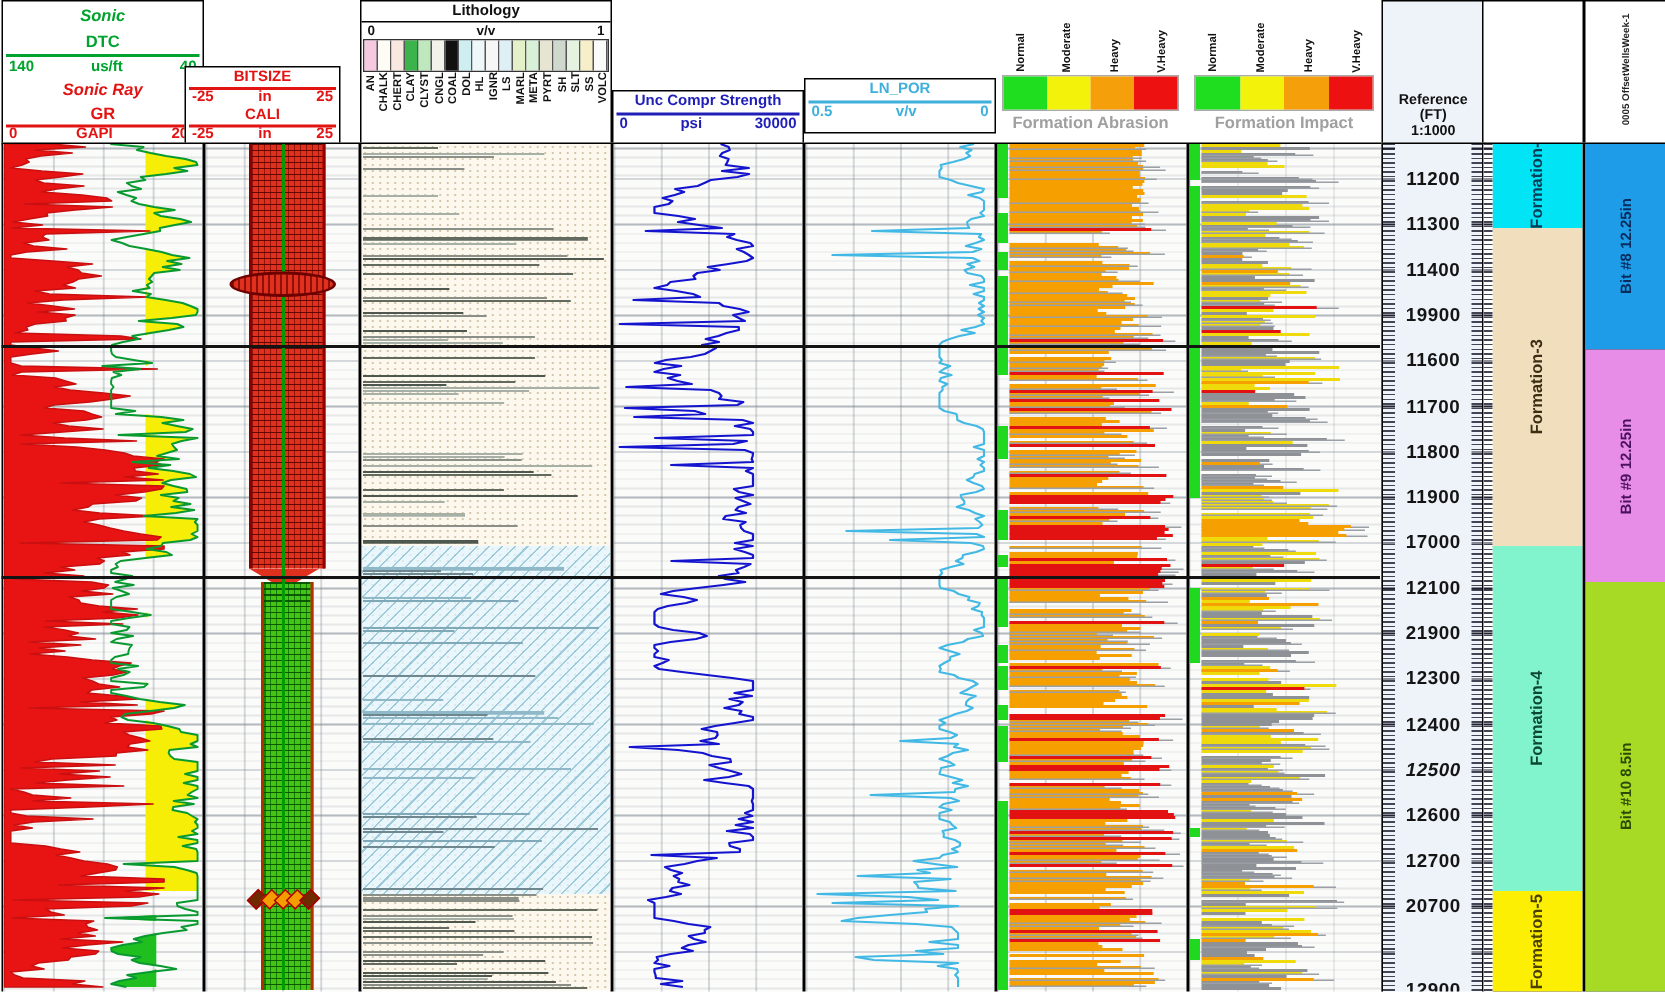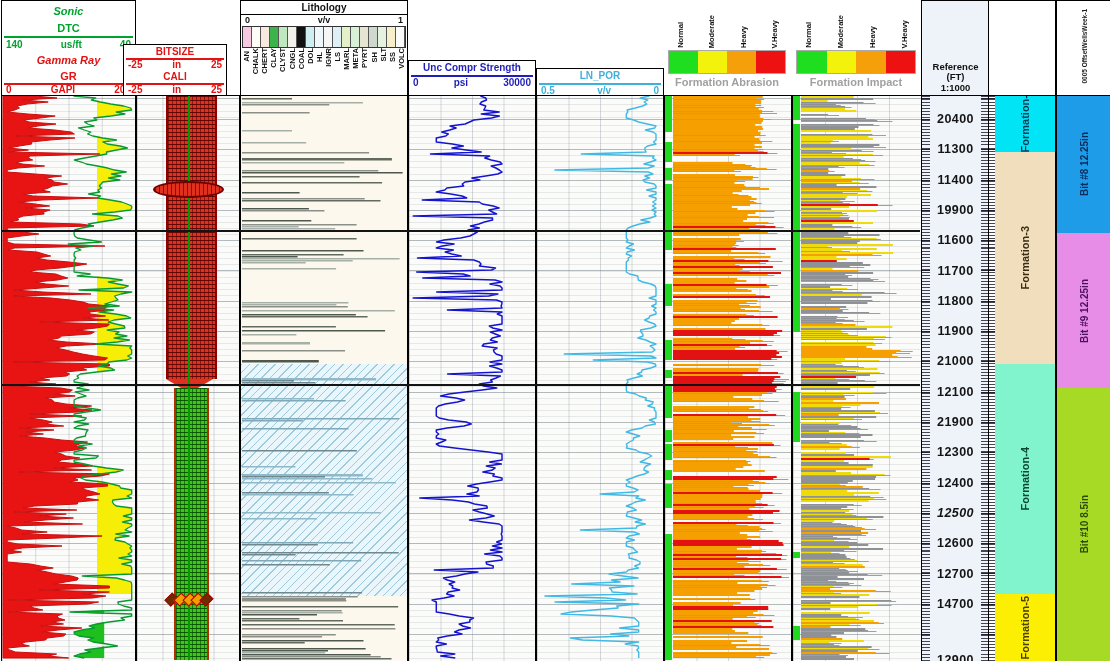--- a/index.html
+++ b/index.html
@@ -87,21 +87,21 @@
 
 <div class="box" id="h1" style="left:1px;top:0;width:133px;height:95px">
   <div class="hc it green f11" style="top:4px">Sonic</div>
   <div class="hc green f11" style="top:21px">DTC</div>
   <div class="hline" style="top:35px;background:var(--green)"></div>
   <div class="scale green" style="top:38px">
     <span>140</span>
     <span>us/ft</span>
     <span>40</span>
   </div>
-  <div class="hc it red f11" style="top:53px">Gamma Ray</div>
+  <div class="hc it red f11" style="top:53px">Sonic Ray</div>
   <div class="hc red f11" style="top:69px">GR</div>
   <div class="hline" style="top:82px;background:var(--red)"></div>
   <div class="scale red" style="top:83px">
     <span>0</span>
     <span>GAPI</span>
     <span>200</span>
   </div>
 </div>
 
 <div class="box" id="h2" style="left:123px;top:44px;width:102px;height:51px">
@@ -174,21 +174,21 @@
 <div class="box" id="h4" style="left:408px;top:60px;width:126px;height:35px">
   <div class="hc navy f10" style="top:1px">Unc Compr Strength</div>
   <div class="hline" style="top:14px;background:var(--navy)"></div>
   <div class="scale navy" style="top:16px">
     <span>0</span>
     <span>psi</span>
     <span>30000</span>
   </div>
 </div>
 
-<div class="box" id="h5" style="left:536px;top:68px;width:126px;height:35px">
+<div class="box" id="h5" style="left:536px;top:52px;width:126px;height:35px">
   <div class="hc cyan f10" style="top:1px">LN_POR</div>
   <div class="hline" style="top:14px;background:var(--cyan)"></div>
   <div class="scale cyan" style="top:16px">
     <span>0.5</span>
     <span>v/v</span>
     <span>0</span>
   </div>
 </div>
 
 <div class="abs" id="h6" style="left:664px;top:0;width:126px;height:86px">
@@ -311,37 +311,37 @@
       <path d="M8,7h74.6v1H8ZM8,9h39.8v1H8ZM8,11h50.6v1H8ZM8,19h38.1v1H8ZM8,23h74.0v1H8ZM8,25h91.4v1H8ZM8,29h78.4v1H8ZM8,39h85.0v1H8ZM8,45h37.8v1H8ZM8,51h85.0v1H8ZM8,55h72.6v1H8ZM8,57h45.0v1H8ZM8,59h82.1v1H8ZM8,63h60.1v1H8ZM8,65h74.3v1H8ZM8,69h73.5v1H8ZM8,71h43.5v1H8ZM8,75h33.6v1H8ZM8,83h73.4v1H8ZM8,87h67.7v1H8ZM8,95h71.4v1H8ZM8,97h56.5v1H8ZM8,105h53.7v1H8ZM8,107h48.9v1H8ZM8,109h91.5v1H8ZM8,117h46.1v1H8ZM8,119h47.5v1H8ZM8,121h48.8v1H8ZM8,131h60.2v1H8ZM8,141h50.3v1H8ZM8,143h79.8v1H8ZM8,151h31.0v1H8ZM8,155h49.0v1H8ZM8,159h80.6v1H8ZM8,171h63.2v1H8ZM8,179h51.1v1H8ZM8,183h77.4v1H8ZM8,185h84.1v1H8ZM8,189h51.3v1H8ZM8,193h56.8v1H8ZM8,195h41.6v1H8ZM8,197h95.5v1H8ZM8,205h79.0v1H8ZM8,213h47.4v1H8ZM8,217h79.3v1H8ZM8,221h47.0v1H8ZM8,223h43.7v1H8ZM8,225h63.5v1H8ZM8,227h41.6v1H8ZM8,235h45.1v1H8ZM8,237h46.9v1H8ZM8,239h57.0v1H8ZM8,241h90.4v1H8ZM8,243h83.9v1H8ZM8,247h81.1v1H8ZM8,255h111.7v1H8ZM8,257h109.0v1H8ZM8,261h110.7v1H8ZM8,265h89.5v1H8ZM8,269h41.9v1H8ZM8,271h62.9v1H8ZM8,275h54.7v1H8ZM8,277h83.5v1H8ZM8,283h48.2v1H8ZM8,285h75.3v1H8ZM8,297h85.4v1H8ZM8,299h53.5v1H8ZM8,311h49.5v1H8ZM8,317h87.0v1H8ZM8,323h61.0v1H8ZM8,329h50.2v1H8ZM8,333h66.9v1H8ZM8,337h58.4v1H8ZM8,345h75.7v1H8ZM8,347h40.7v1H8ZM8,351h58.9v1H8ZM8,363h72.6v1H8ZM8,379h89.5v1H8ZM8,389h44.8v1H8ZM8,393h79.6v1H8ZM8,401h82.7v1H8ZM8,403h85.3v1H8ZM8,409h60.7v1H8ZM8,413h52.5v1H8ZM8,417h54.2v1H8ZM8,419h55.3v1H8ZM8,423h71.8v1H8ZM8,427h40.1v1H8ZM8,429h52.0v1H8ZM8,431h60.8v1H8ZM8,433h75.1v1H8ZM8,439h65.1v1H8ZM8,441h36.0v1H8ZM8,443h56.2v1H8ZM8,445h47.5v1H8ZM8,455h55.5v1H8ZM8,457h38.5v1H8ZM8,463h53.8v1H8ZM8,465h67.8v1H8ZM8,467h43.5v1H8ZM8,473h44.8v1H8ZM8,475h57.0v1H8ZM8,479h81.2v1H8ZM8,485h35.2v1H8ZM8,487h52.9v1H8ZM8,489h60.4v1H8ZM8,491h41.3v1H8ZM8,495h89.7v1H8ZM8,497h40.1v1H8ZM8,505h95.1v1H8ZM8,509h90.5v1H8ZM8,521h61.7v1H8ZM8,523h58.3v1H8ZM8,527h82.9v1H8ZM8,529h59.6v1H8ZM8,535h75.4v1H8ZM8,547h40.3v1H8ZM8,549h38.4v1H8ZM8,553h78.4v1H8ZM8,557h88.4v1H8ZM8,559h47.0v1H8Z" fill="#9aa0a6" stroke="none" stroke-linejoin="round"></path>
       <path d="M8,74h28.1v2H8ZM8,84h50.9v2H8ZM8,92h59.1v2H8ZM8,158h71.5v2H8ZM8,174h57.2v2H8ZM8,212h38.9v2H8ZM8,228h54.5v2H8ZM8,250h65.4v2H8ZM8,252h71.2v2H8ZM8,254h99.6v2H8ZM8,256h95.2v2H8ZM8,258h91.2v2H8ZM8,260h96.6v2H8ZM8,302h45.0v2H8ZM8,306h78.0v2H8ZM8,318h37.7v2H8ZM8,350h50.7v2H8ZM8,372h65.4v2H8ZM8,390h61.7v2H8ZM8,432h63.7v2H8ZM8,436h67.1v2H8ZM8,470h63.8v2H8ZM8,492h29.0v2H8ZM8,494h74.8v2H8ZM8,526h77.7v2H8ZM8,530h29.4v2H8ZM8,542h41.2v2H8ZM8,556h74.8v2H8Z" fill="#f5a000" stroke="none" stroke-linejoin="round"></path>
       <path d="M8,108h76.8v2H8ZM8,124h52.8v2H8ZM8,164h35.8v2H8ZM8,280h55.1v2H8ZM8,362h68.6v2H8Z" fill="#e31212" stroke="none" stroke-linejoin="round"></path>
     </svg>
   </div>
 
 <div class="plotcol" id="p8" style="left:921px;width:67px;background:var(--depth_bg)">
   <div class="ticks"></div>
   <div class="ticks right" style="right:0"></div>
   <div class="abs" id="depth-labels" style="inset:0">
-      <div class="dlab" style="top: 23px;">20400</div>
+      <div class="dlab" style="top: 23px;">11200</div>
       <div class="dlab" style="top: 53.3px;">11300</div>
       <div class="dlab" style="top: 83.6px;">11400</div>
       <div class="dlab" style="top: 113.9px;">19900</div>
       <div class="dlab" style="top: 144.2px;">11600</div>
       <div class="dlab" style="top: 174.5px;">11700</div>
       <div class="dlab" style="top: 204.8px;">11800</div>
       <div class="dlab" style="top: 235.1px;">11900</div>
-      <div class="dlab" style="top: 265.4px;">21000</div>
+      <div class="dlab" style="top: 265.4px;">17000</div>
       <div class="dlab" style="top: 295.7px;">12100</div>
       <div class="dlab" style="top: 326px;">21900</div>
       <div class="dlab" style="top: 356.3px;">12300</div>
       <div class="dlab" style="top: 386.6px;">12400</div>
       <div class="dlab" style="top: 416.9px; font-style: italic;">12500</div>
       <div class="dlab" style="top: 447.2px;">12600</div>
       <div class="dlab" style="top: 477.5px;">12700</div>
-      <div class="dlab" style="top: 507.8px;">14700</div>
+      <div class="dlab" style="top: 507.8px;">20700</div>
       <div class="dlab" style="top: 564px;">12900</div>
     </div>
 </div>
 
 <div class="plotcol" id="p9" style="left:988px;width:66px">
   <div class="abs" id="formation-segs" style="left:6px;right:0;top:0;bottom:0">
       <div class="seg" style="top: -1px; height: 57px; background: rgb(0, 228, 246); border-bottom: 1px solid rgb(17, 17, 17);">
         <span style="color: rgb(6, 60, 85); font-size: 11px;">Formation-</span>
       </div>
       <div class="seg" style="top: 56px; height: 212px; background: rgb(241, 222, 188); border-bottom: 1px solid rgb(17, 17, 17);">

